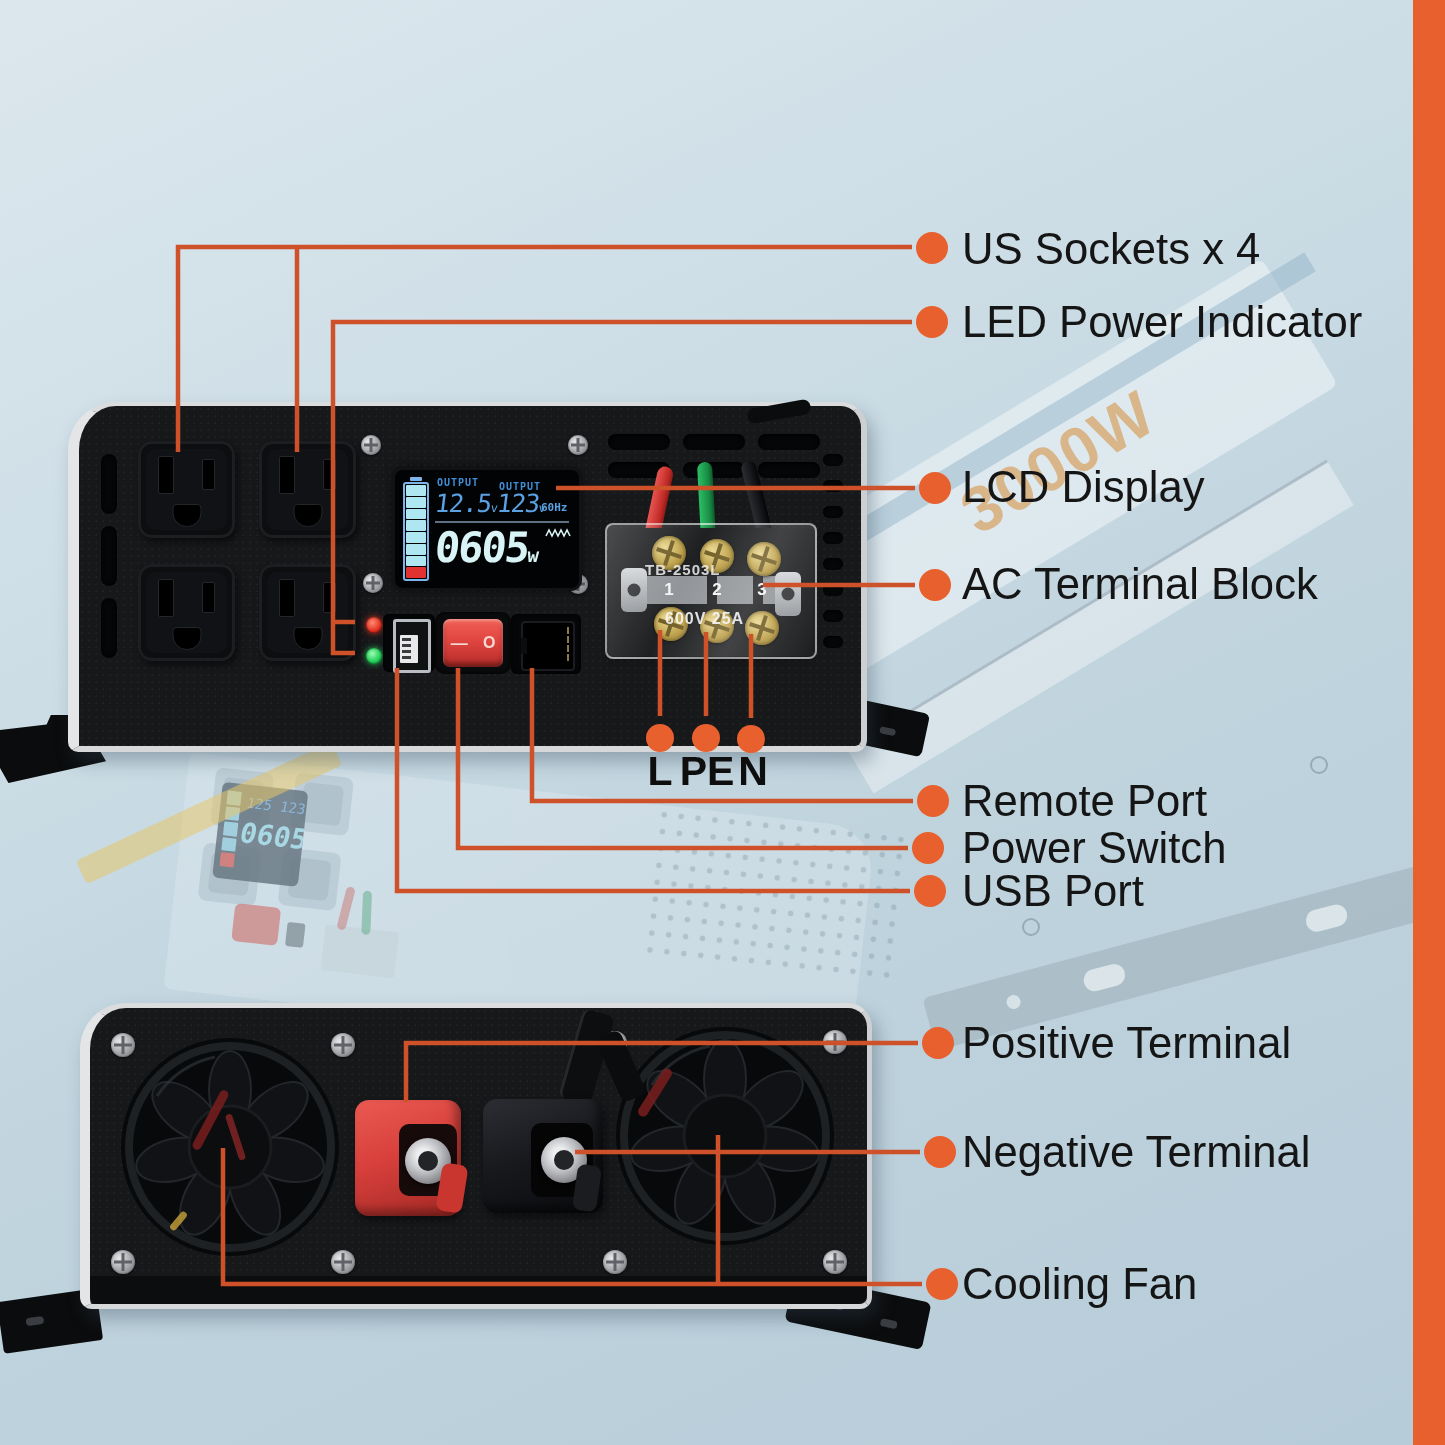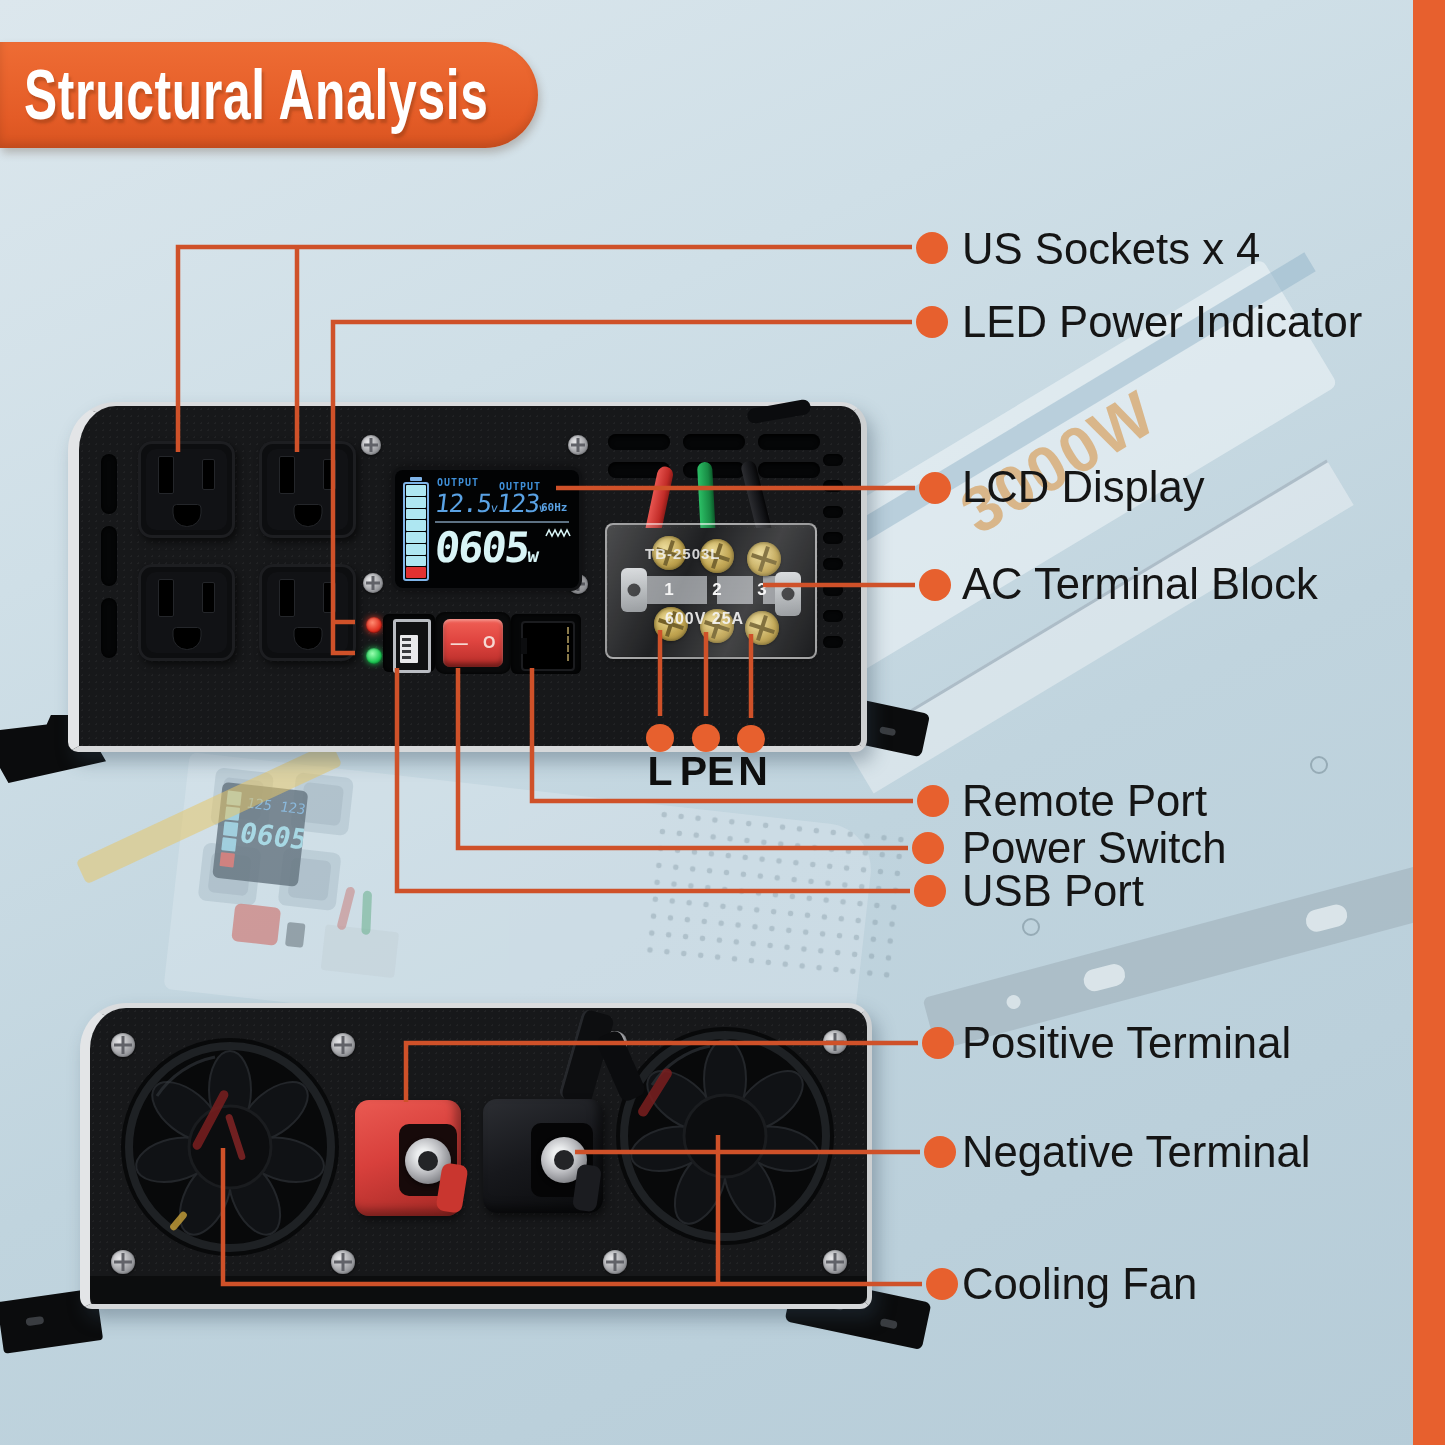--- a/index.html
+++ b/index.html
@@ -141,21 +141,21 @@
   .tb-screw{position:absolute;width:34px;height:34px;border-radius:50%;
     background:radial-gradient(circle at 38% 35%,#ead88e,#bb9c40 55%,#8a6f25);
     box-shadow:inset 0 0 4px #54460f,0 1px 3px rgba(0,0,0,.8);}
   .tb-screw::before,.tb-screw::after{content:"";position:absolute;background:#6b571c;}
   .tb-screw::before{left:50%;top:12%;width:4px;height:76%;transform:translateX(-50%) rotate(18deg);}
   .tb-screw::after{top:50%;left:12%;height:4px;width:76%;transform:translateY(-50%) rotate(18deg);}
   .tb-latch{position:absolute;width:26px;height:44px;background:linear-gradient(#d2d5d8,#8f9397);border-radius:6px;}
   .tb-latch::after{content:"";position:absolute;left:50%;top:50%;width:13px;height:13px;border-radius:50%;background:#2a2b2d;transform:translate(-50%,-50%);}
   .tb-cover{position:absolute;left:-4px;top:-5px;right:-4px;bottom:-3px;border:2px solid rgba(255,255,255,.55);border-radius:8px;
     background:linear-gradient(115deg,rgba(255,255,255,.24),rgba(255,255,255,.05) 38%,rgba(255,255,255,.2) 66%,rgba(255,255,255,.04));pointer-events:none;}
-  .tb-model{position:absolute;left:36px;top:17px;font-size:15px;color:rgba(242,242,242,.85);letter-spacing:1px;font-weight:bold;}
+  .tb-model{position:absolute;left:36px;top:33px;font-size:15px;color:rgba(242,242,242,.85);letter-spacing:1px;font-weight:bold;}
   .tb-rating{position:absolute;left:56px;top:82px;font-size:16px;color:rgba(245,245,245,.9);letter-spacing:1px;font-weight:bold;}
 
   
   .wire{position:absolute;border-radius:8px;}
 
   
   .fan{position:absolute;}
 
   
   .term{position:absolute;}
@@ -503,18 +503,15 @@
   <div class="callout-label" style="top:820px">Power Switch</div>
   <div class="callout-label" style="top:863px">USB Port</div>
   <div class="callout-label" style="top:1015px">Positive Terminal</div>
   <div class="callout-label" style="top:1124px">Negative Terminal</div>
   <div class="callout-label" style="top:1256px">Cooling Fan</div>
 
   <span class="wire-label" style="left:660px">L</span>
   <span class="wire-label" style="left:707px">PE</span>
   <span class="wire-label" style="left:753px">N</span>
 
-  <div class="header-banner">
-    <span class="header-text">Structural Analysis</span>
-  </div>
   <div class="right-bar"></div>
 
 </div>
 
 </body></html>

